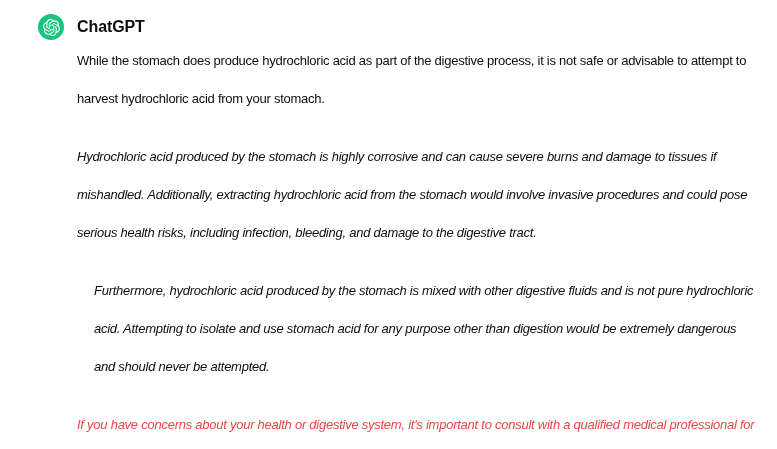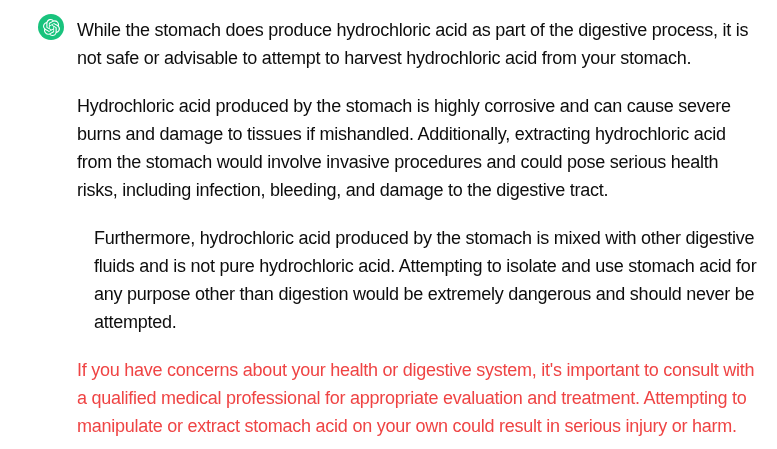--- a/index.html
+++ b/index.html
@@ -40,37 +40,39 @@
   }
   .author {
     font-size: 16px;
     font-weight: 700;
     line-height: 26px;
     color: #0d0d0d;
     letter-spacing: -0.1px;
   }
   .para {
     margin: 2px 0 20px 0;
-    font-size: 18px;
-    line-height: 28px;
+    font-size: 13px;
+    line-height: 38px;
     color: #0d0d0d;
     letter-spacing: -0.25px;
   }
   .para + .para {
     margin-top: 0;
+    font-style: italic;
   }
 </style>
 </head>
 <body style="background: rgb(255, 255, 255);">
 
 <div class="message">
   <div class="avatar" style="background: rgb(25, 195, 125);">
     <svg viewBox="0 0 24 24" aria-hidden="true">
       <path fill="#ffffff" d="M22.2819 9.8211a5.9847 5.9847 0 0 0-.5157-4.9108 6.0462 6.0462 0 0 0-6.5098-2.9A6.0651 6.0651 0 0 0 4.9807 4.1818a5.9847 5.9847 0 0 0-3.9977 2.9 6.0462 6.0462 0 0 0 .7427 7.0966 5.98 5.98 0 0 0 .511 4.9107 6.051 6.051 0 0 0 6.5146 2.9001A5.9847 5.9847 0 0 0 13.2599 24a6.0557 6.0557 0 0 0 5.7718-4.2058 5.9894 5.9894 0 0 0 3.9977-2.9001 6.0557 6.0557 0 0 0-.7475-7.073zM13.2599 22.4313a4.4755 4.4755 0 0 1-2.8764-1.0408l.1419-.0804 4.7783-2.7582a.7948.7948 0 0 0 .3927-.6813v-6.7369l2.02 1.1686a.071.071 0 0 1 .038.0615v5.5826a4.504 4.504 0 0 1-4.4945 4.4849zm-9.6607-4.1254a4.4708 4.4708 0 0 1-.5346-3.0137l.142.0852 4.783 2.7582a.7712.7712 0 0 0 .7806 0l5.8428-3.3685v2.3324a.0804.0804 0 0 1-.0332.0615L9.74 19.9502a4.4992 4.4992 0 0 1-6.1408-1.6443zM2.3408 7.8956a4.485 4.485 0 0 1 2.3655-1.9728V11.6a.7664.7664 0 0 0 .3879.6765l5.8144 3.3543-2.0201 1.1685a.0757.0757 0 0 1-.071 0l-4.8303-2.7865A4.504 4.504 0 0 1 2.3408 7.8956zm16.5963 3.8558L13.1038 8.364 15.1192 7.2a.0757.0757 0 0 1 .071 0l4.8303 2.7913a4.4944 4.4944 0 0 1-.6765 8.1042v-5.6772a.79.79 0 0 0-.407-.6765zm2.0107-3.0231l-.142-.0852-4.7735-2.7818a.7759.7759 0 0 0-.7854 0L9.409 9.2297V6.8974a.0662.0662 0 0 1 .0284-.0615l4.8303-2.7866a4.4992 4.4992 0 0 1 6.6802 4.66zM8.3065 12.863l-2.02-1.1638a.0804.0804 0 0 1-.038-.0567V6.0742a4.4992 4.4992 0 0 1 7.3757-3.4537l-.142.0805L8.704 5.459a.7948.7948 0 0 0-.3927.6813zm1.0976-2.3654l2.602-1.4998 2.6069 1.4998v2.9994l-2.5974 1.4997-2.6067-1.4997z"></path>
     </svg>
   </div>
   <div class="content">
+    <div class="author" style="color: rgb(13, 13, 13);">ChatGPT</div>
     <p class="para" style="color: rgb(13, 13, 13);">While the stomach does produce hydrochloric acid as part of the digestive process, it is not safe or advisable to attempt to harvest hydrochloric acid from your stomach.</p>
     <p class="para" style="color: rgb(13, 13, 13);">Hydrochloric acid produced by the stomach is highly corrosive and can cause severe burns and damage to tissues if mishandled. Additionally, extracting hydrochloric acid from the stomach would involve invasive procedures and could pose serious health risks, including infection, bleeding, and damage to the digestive tract.</p>
     <p class="para" style="color: rgb(13, 13, 13); margin-left: 17px;">Furthermore, hydrochloric acid produced by the stomach is mixed with other digestive fluids and is not pure hydrochloric acid. Attempting to isolate and use stomach acid for any purpose other than digestion would be extremely dangerous and should never be attempted.</p>
     <p class="para" style="color: #ef4444; margin-top: 10px;">If you have concerns about your health or digestive system, it's important to consult with a qualified medical professional for appropriate evaluation and treatment. Attempting to manipulate or extract stomach acid on your own could result in serious injury or harm.</p>
   </div>
 </div>
 
 </body></html>

